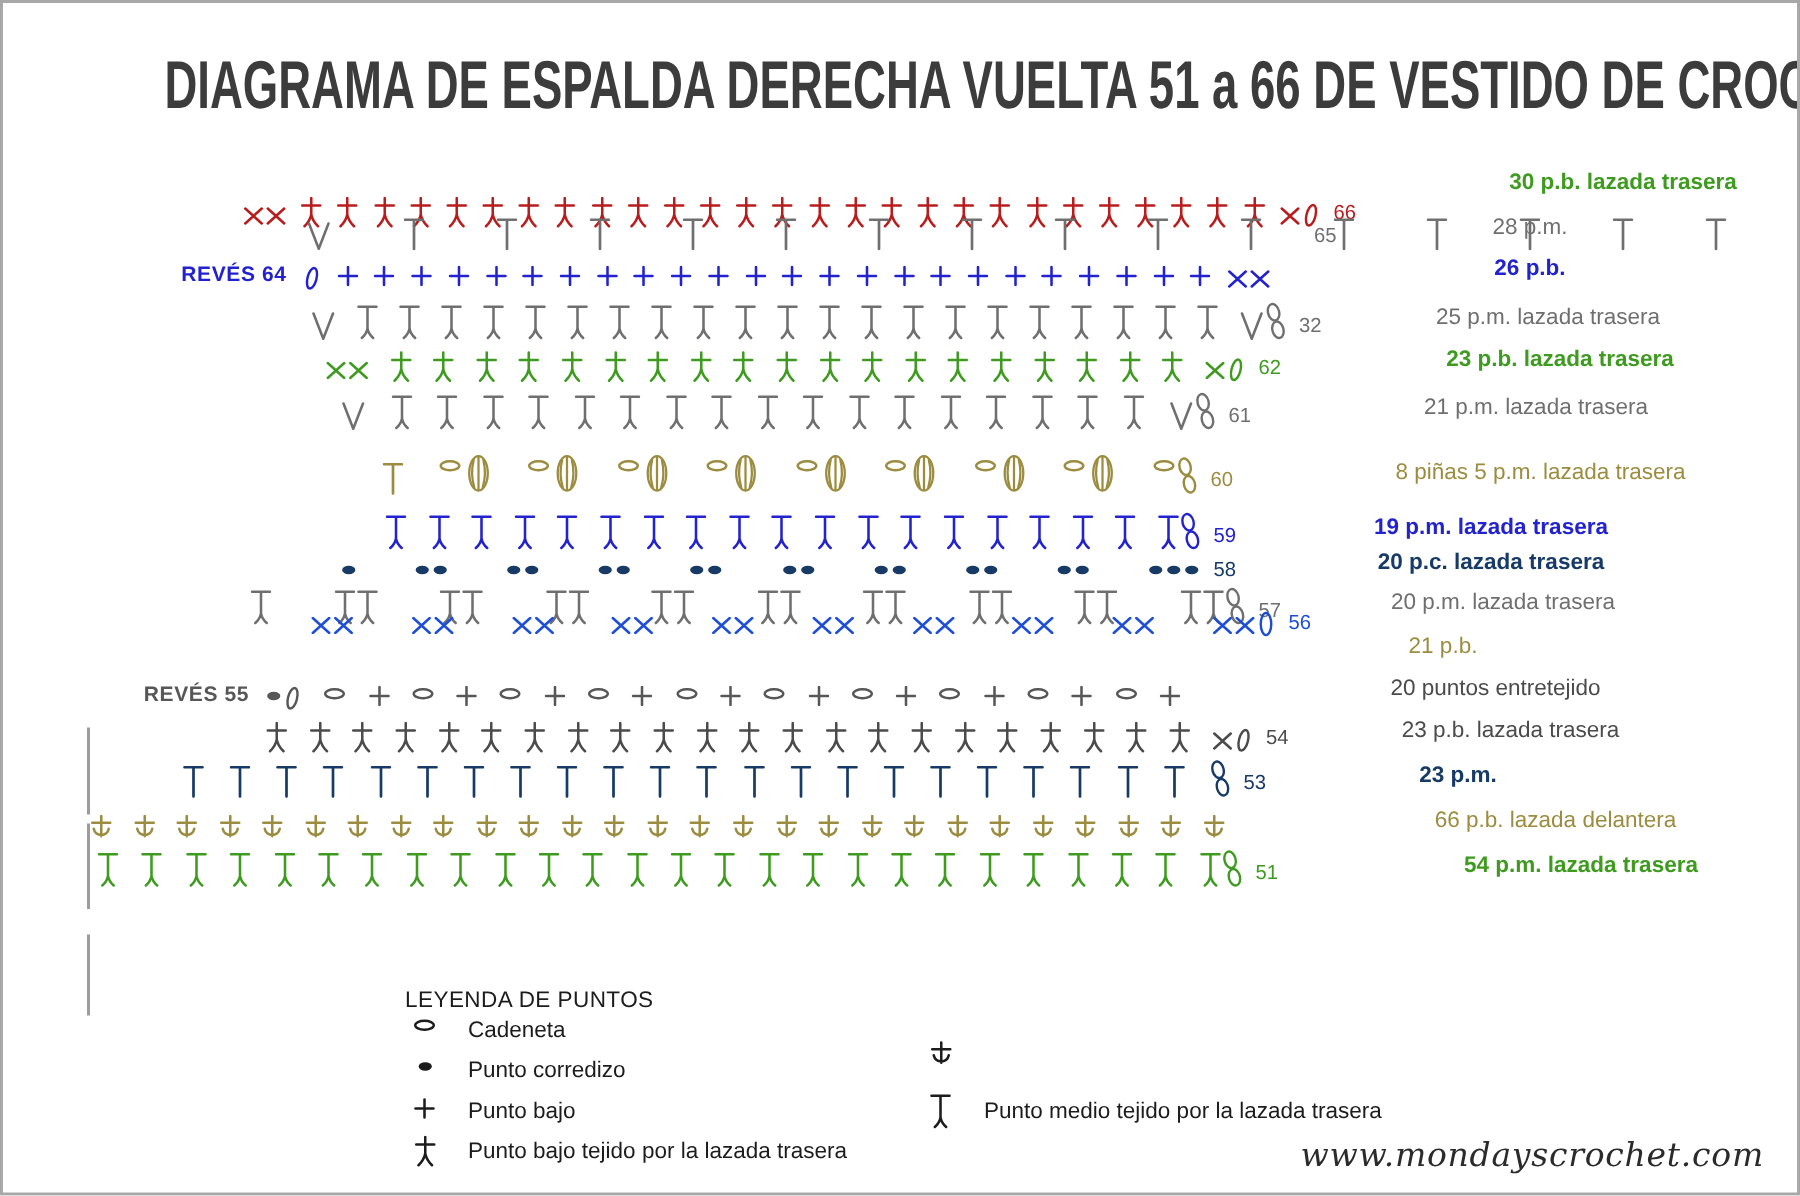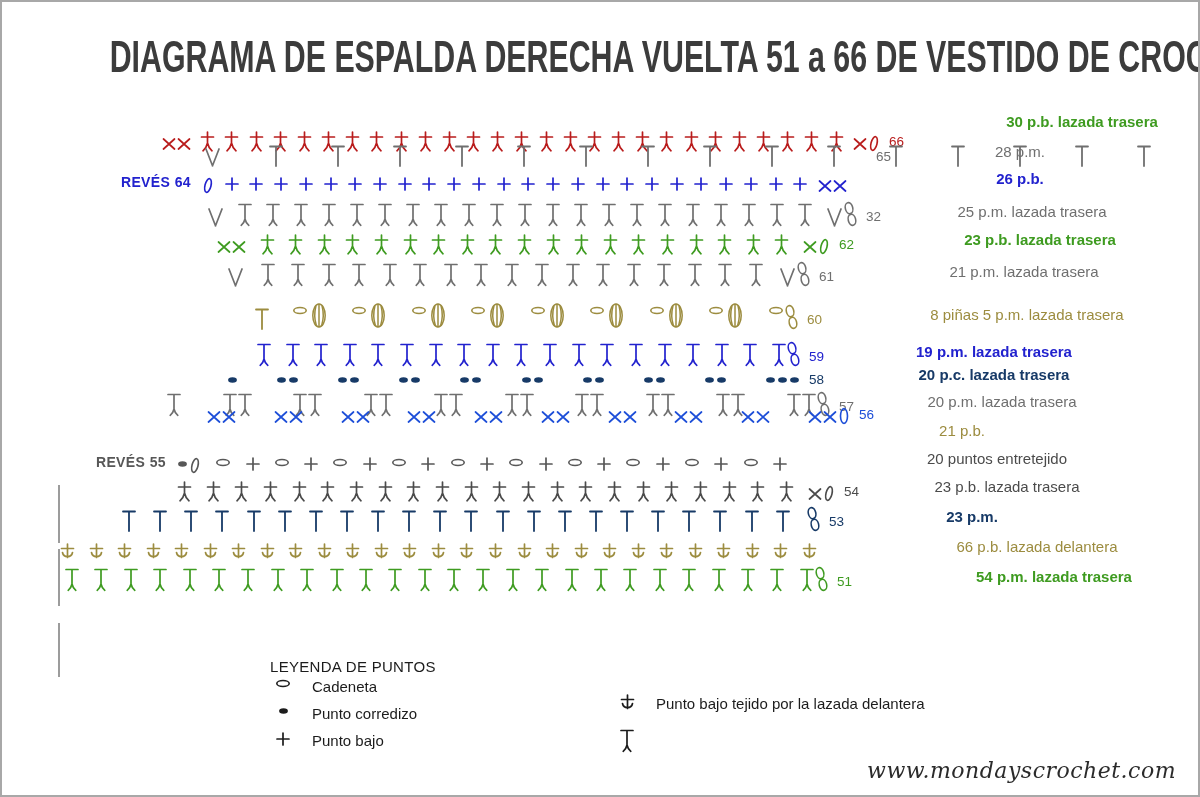--- a/index.html
+++ b/index.html
@@ -1946,33 +1946,41 @@
         <span>Punto corredizo</span>
       </div>
       <div class="litem">
         <span class="licon">
           <svg width="14" height="14" viewBox="0 0 14 14" class="sym sym-pb" style="color: rgb(28, 28, 28);">
             <use href="#g-pb"></use>
           </svg>
         </span>
         <span>Punto bajo</span>
       </div>
+      <div class="litem">
+        <span class="licon">
+          <svg width="15" height="21" viewBox="0 0 15 21" class="sym sym-pbt" style="color: rgb(28, 28, 28);">
+            <use href="#g-pbt"></use>
+          </svg>
+        </span>
+        <span>Punto bajo tejido por la lazada trasera</span>
+      </div>
     </div>
   <div class="lcol" id="legend-col2" style="left:612px;top:688px;gap:10px">
       <div class="litem">
         <span class="licon">
           <svg width="15" height="19" viewBox="0 0 15 19" class="sym sym-pbd" style="color: rgb(28, 28, 28);">
             <use href="#g-pbd"></use>
           </svg>
         </span>
-        <span>Punto bajo tejido por la lazada delantera</span>
       </div>
       <div class="litem">
         <span class="licon">
           <svg width="14" height="24" viewBox="0 0 14 24" class="sym sym-pmt" style="color: rgb(28, 28, 28);">
             <use href="#g-pmt"></use>
           </svg>
         </span>
+        <span>Punto medio tejido por la lazada trasera</span>
       </div>
     </div>
 
   <div class="watermark">www.mondayscrochet.com</div>
 </div>
 
 </body></html>

